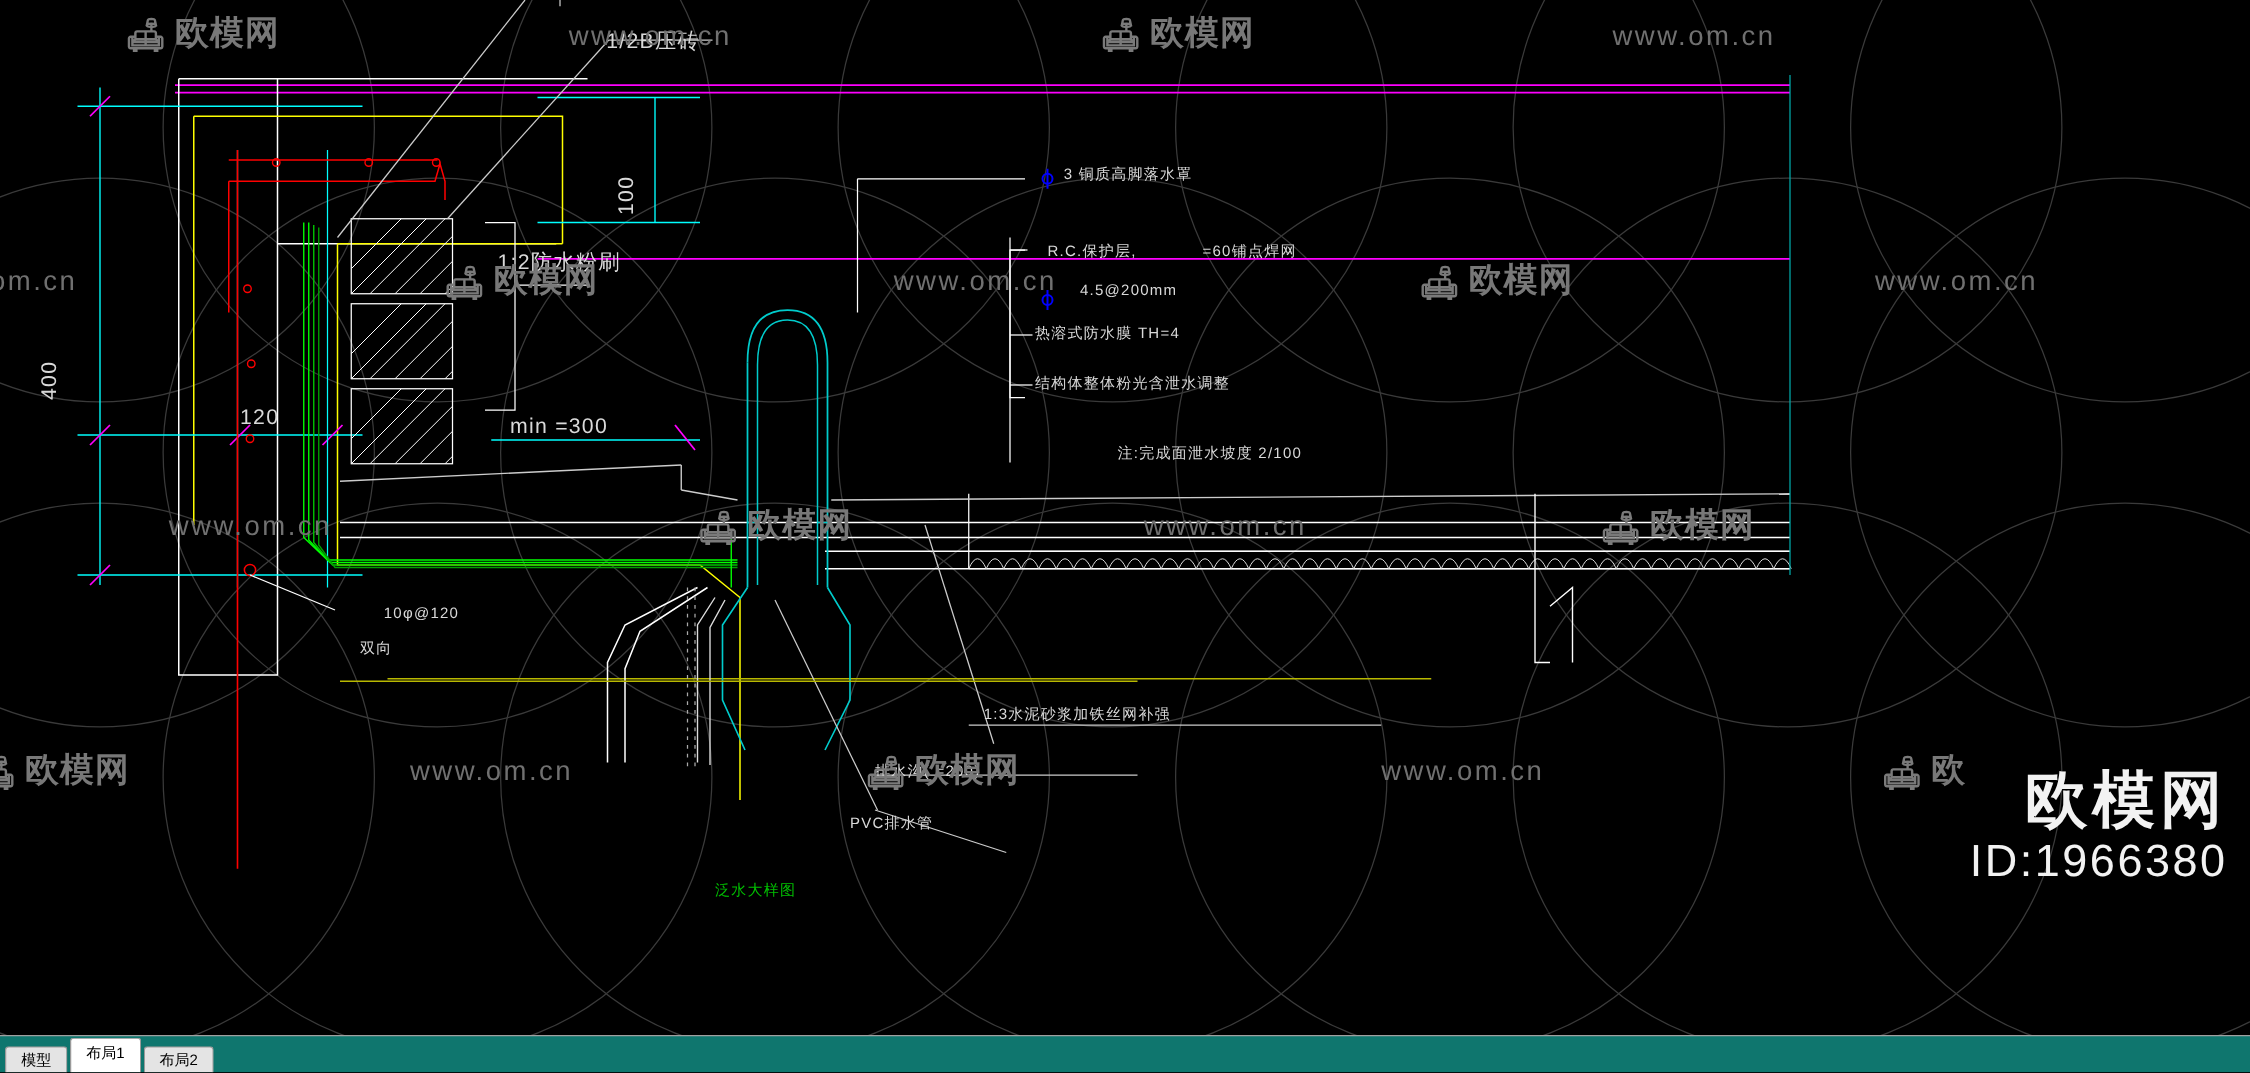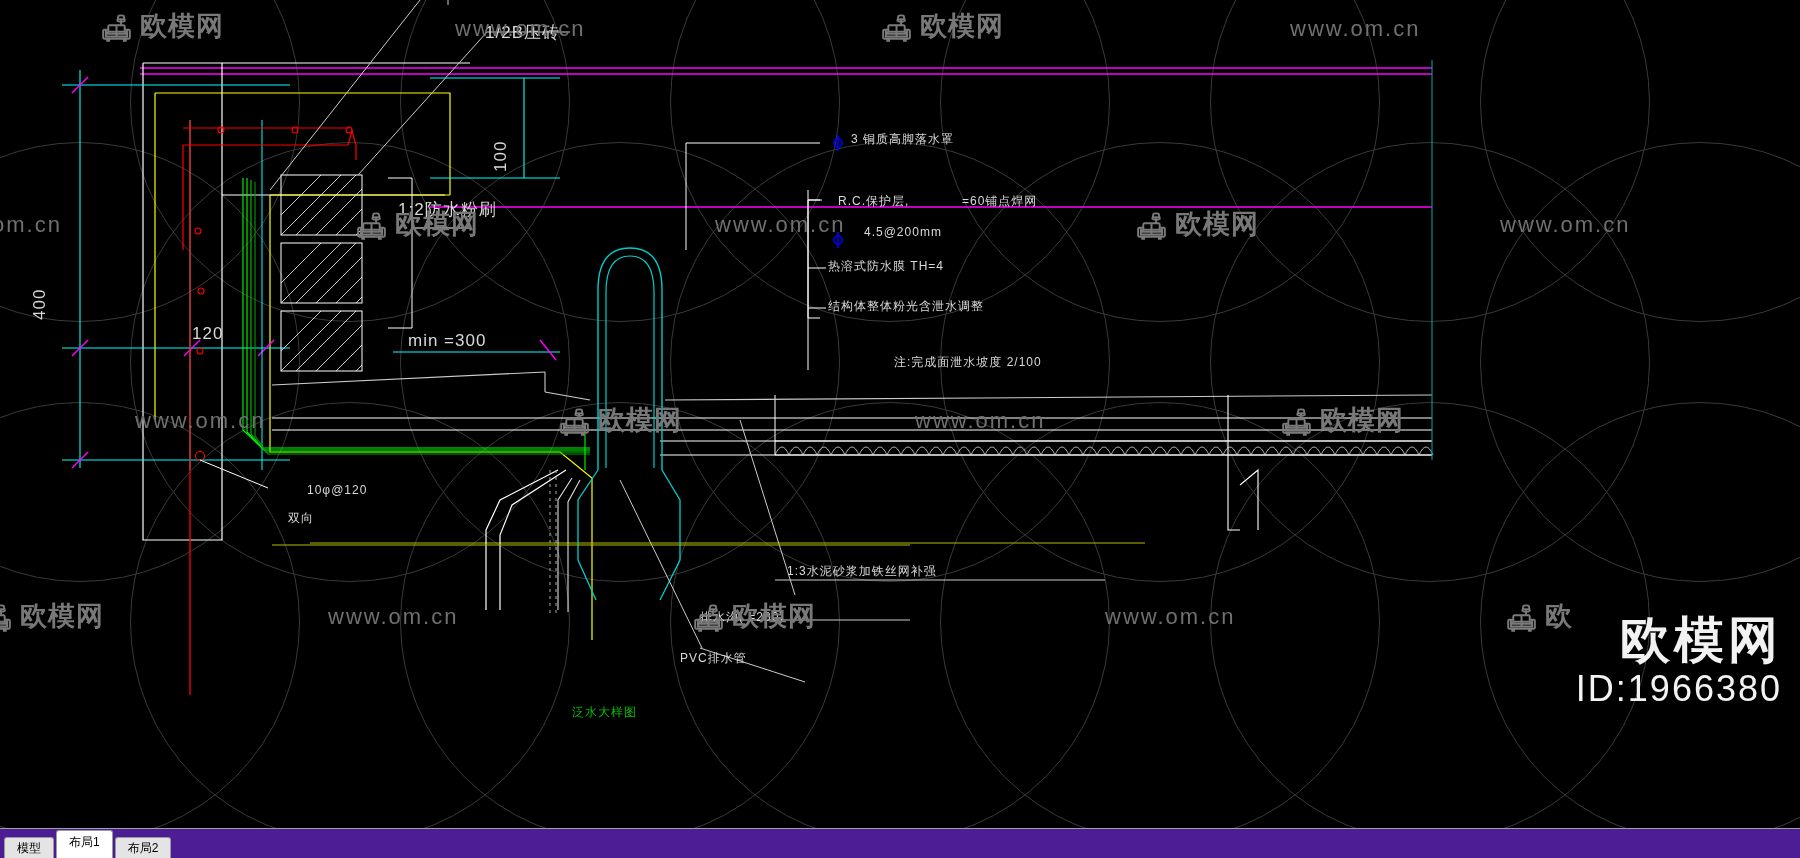--- a/index.html
+++ b/index.html
@@ -87,21 +87,21 @@
     transform: rotate(-90deg);
     transform-origin: left bottom;
   }
   .cadtext.green { color: #00c000; }
 
   
   #tabbar {
     position: absolute;
     left: 0; bottom: 0;
     width: 1800px; height: 30px;
-    background: #4c1d95;
+    background: #0f766e;
     border-top: 1px solid #a0a0a0;
     display: flex;
     align-items: flex-end;
     font-size: 12px;
     color: #000;
   }
   .tab {
     height: 21px;
     line-height: 20px;
     padding: 0 12px;

